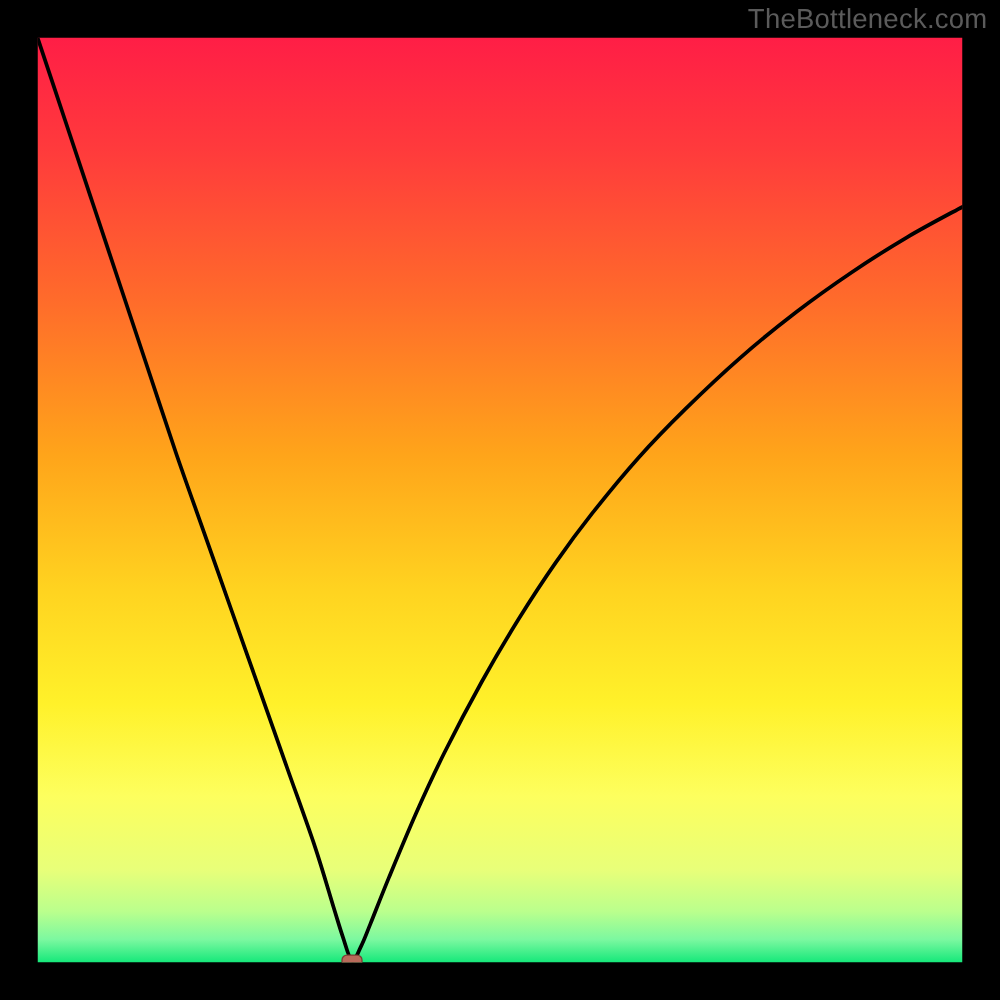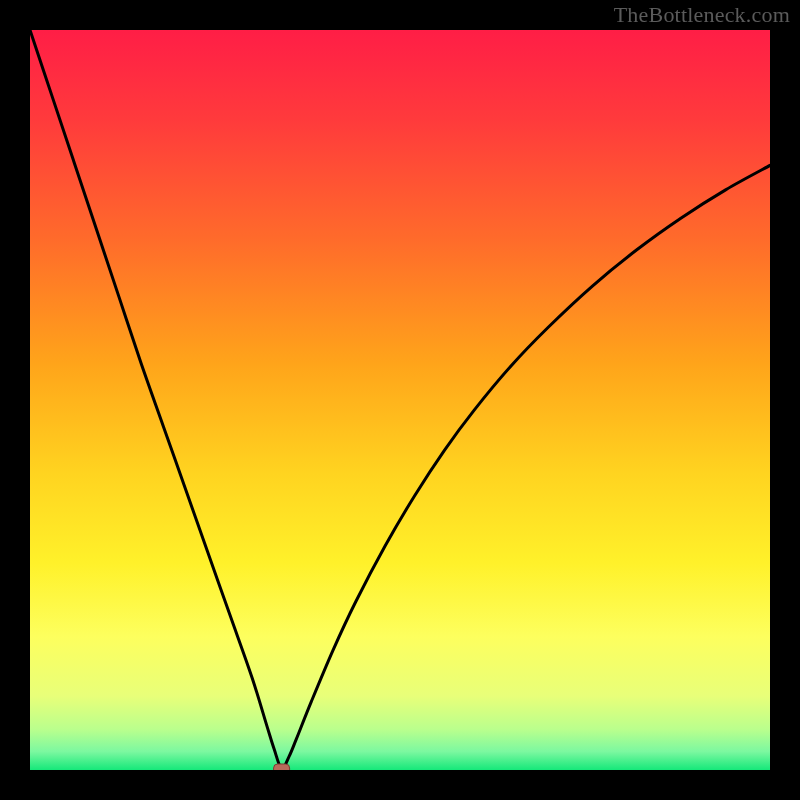--- a/index.html
+++ b/index.html
@@ -17,21 +17,21 @@
     height: 800px;
     background: #000000;
   }
   .watermark {
     position: absolute;
     top: 2px;
     right: 10px;
     color: #5b5b5b;
     font-size: 22px;
     letter-spacing: 0.2px;
-    font-family: Liberation Serif, serif;
+    font-family: Liberation Sans, sans-serif;
     user-select: none;
   }
   svg.plot {
     position: absolute;
     left: 30px;
     top: 30px;
     width: 740px;
     height: 740px;
     display: block;
   }

